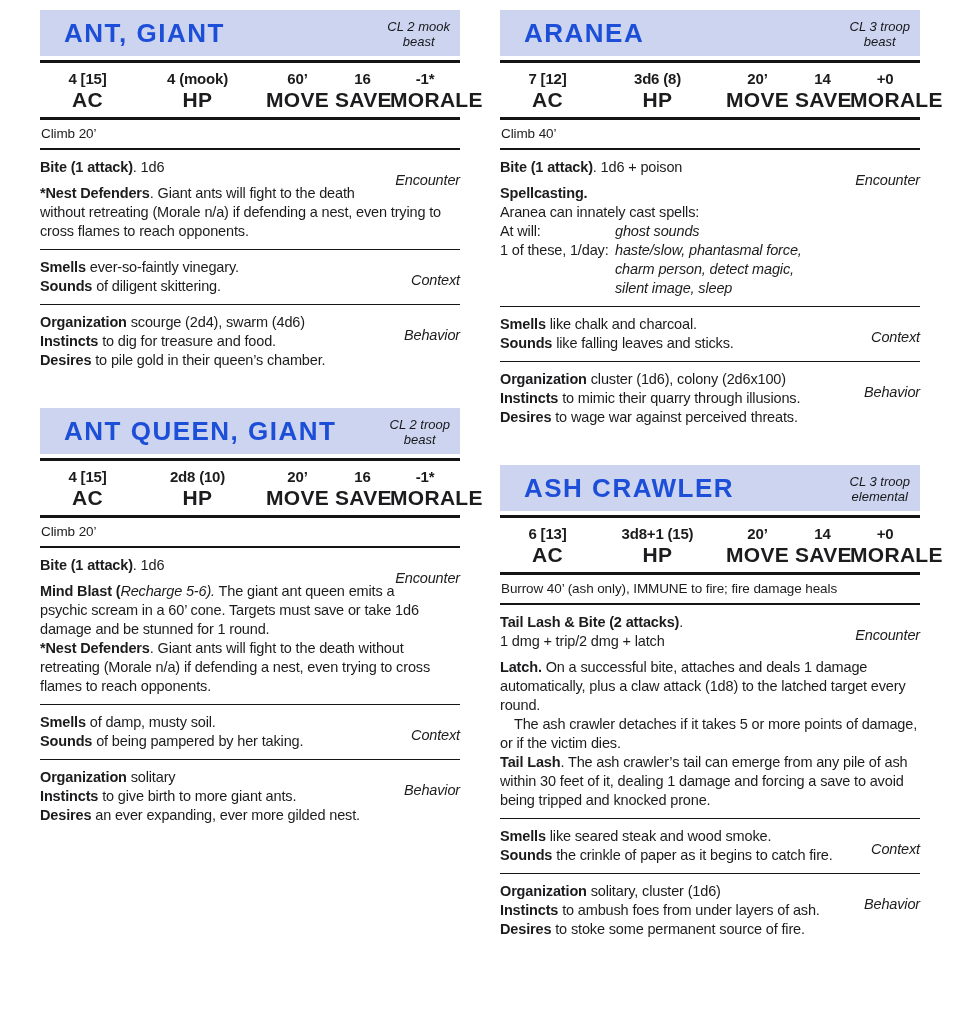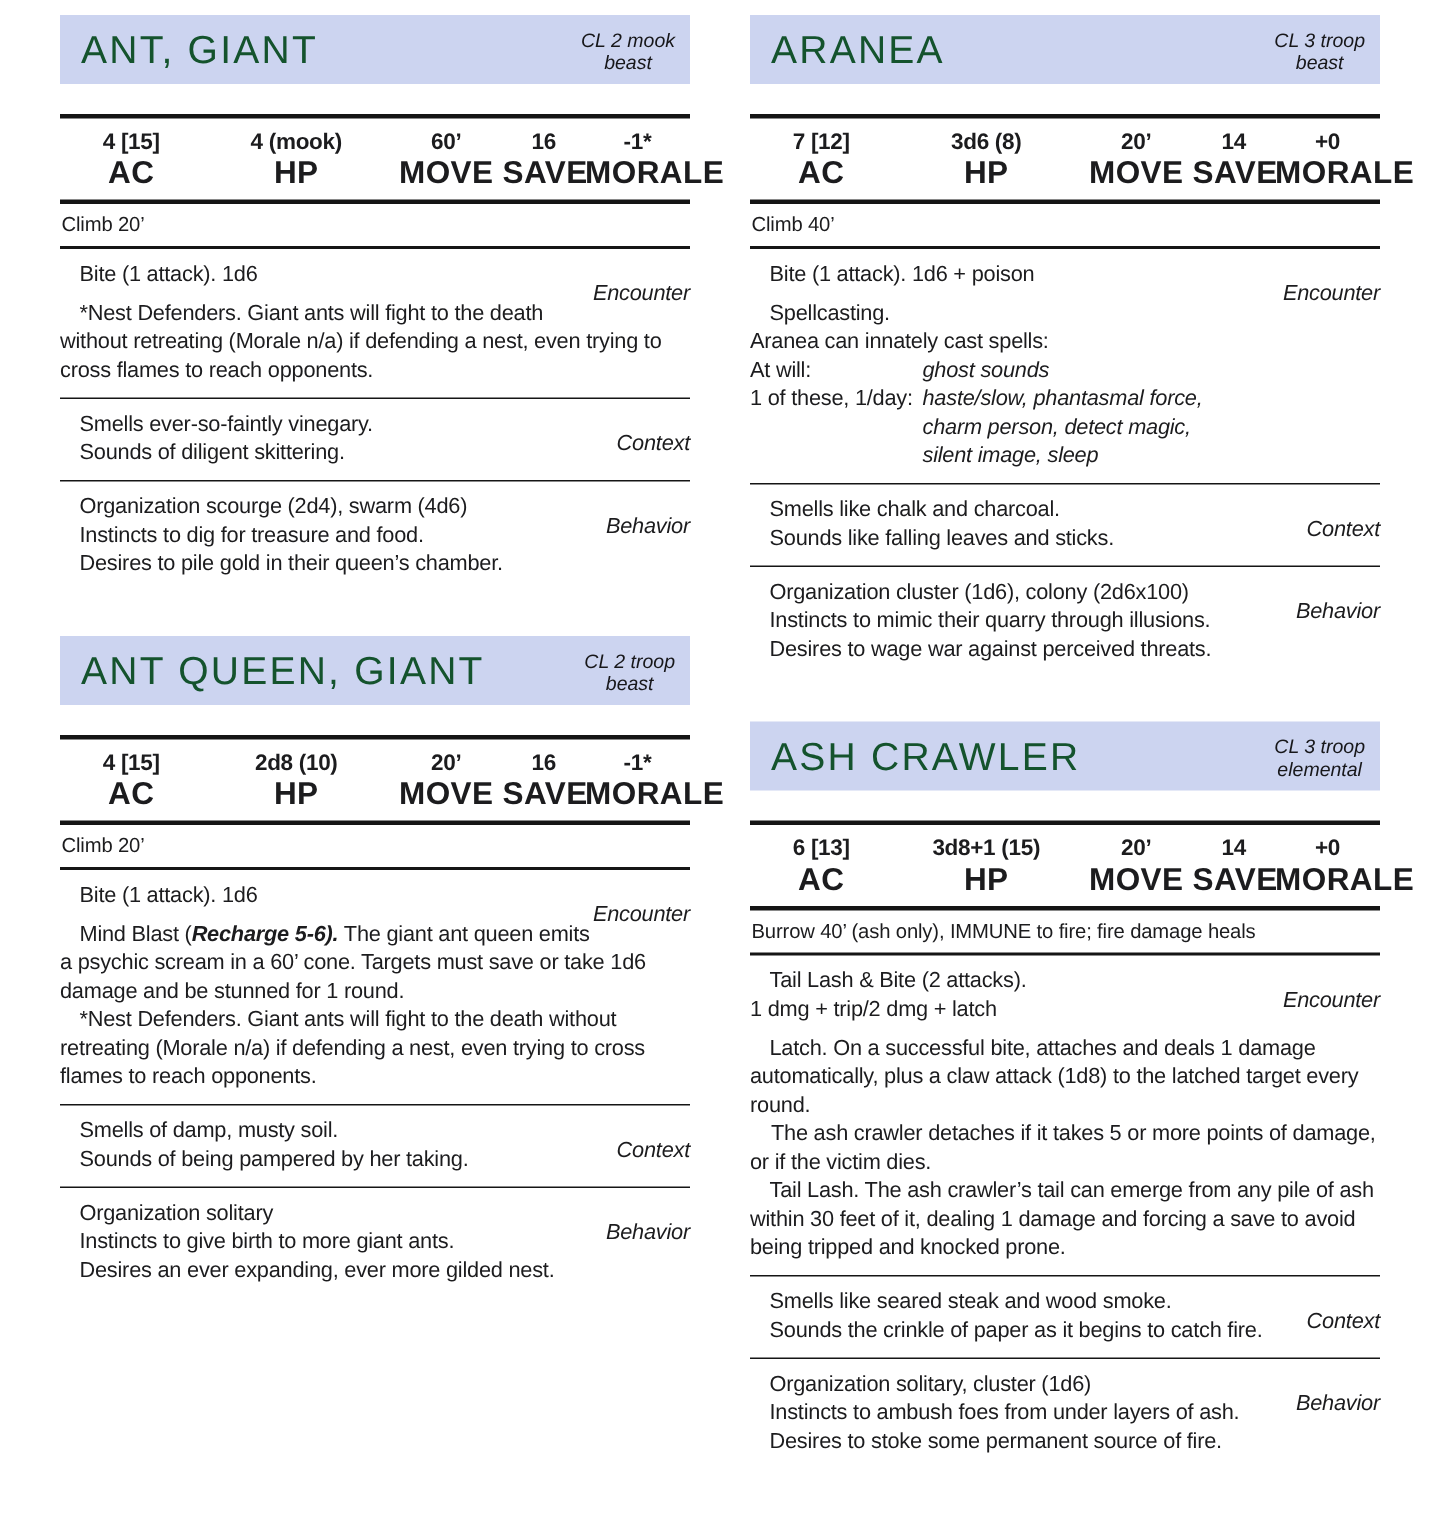--- a/index.html
+++ b/index.html
@@ -14,31 +14,31 @@
   .col { width: 420px; flex: 0 0 420px; }
   .mon { margin-bottom: 30px; }
 
   .mon-header {
     background: #ccd4f0;
     height: 46px;
     display: flex; align-items: center; justify-content: space-between;
     padding: 0 10px;
   }
   .mon-name {
-    margin: 4px; font-size: 26px; font-weight: 400;
-    letter-spacing: 1.5px; color: #14532d;
+    margin: 14px; font-size: 26px; font-weight: 700;
+    letter-spacing: 1.5px; color: #1d4ed8;
   }
   .mon-cl {
     text-align: center; font-style: italic; font-size: 13px;
     line-height: 15px; padding-top: 1px; color: #17171a;
   }
   .mon-cl span { display: block; }
 
   .stats {
-    margin-top: 20px;
+    margin-top: 4px;
     border-top: 3px solid #151515;
     border-bottom: 3px solid #151515;
     display: grid;
     grid-template-columns: 95px 125px 75px 55px 70px;
     padding: 7px 0 5px 0;
   }
   .stat { text-align: center; }
   .stat-val { font-size: 15px; font-weight: 600; letter-spacing: -0.2px; }
   .stat-label { font-size: 21px; font-weight: 700; letter-spacing: 0.3px; margin-top: 1px; }
 
@@ -51,22 +51,22 @@
   .section {
     padding: 8px 0;
     border-bottom: 1.5px solid #151515;
     font-size: 14.5px; line-height: 19px; letter-spacing: -0.15px;
   }
   .section.behavior { border-bottom: none; }
 
   .line { margin: 0; }
   .attack-block { margin-bottom: 7px; }
   .seclabel { float: right; font-style: italic; margin-top: 13px; }
-  .seg-b { font-weight: 400; margin-left: 13px; }
-  .seg-bi { font-weight: 700; font-style: italic; }
+  .seg-b { font-weight: 700; }
+  .seg-bi { font-weight: 400; font-style: italic; }
   .indent { text-indent: 14px; }
 
   .spellrow { display: flex; }
   .spell-label { flex: 0 0 115px; }
   .spell-lines { flex: 1; }
   .spell-line { display: block; font-style: italic; }
 </style>
 </head>
 <body>
 

